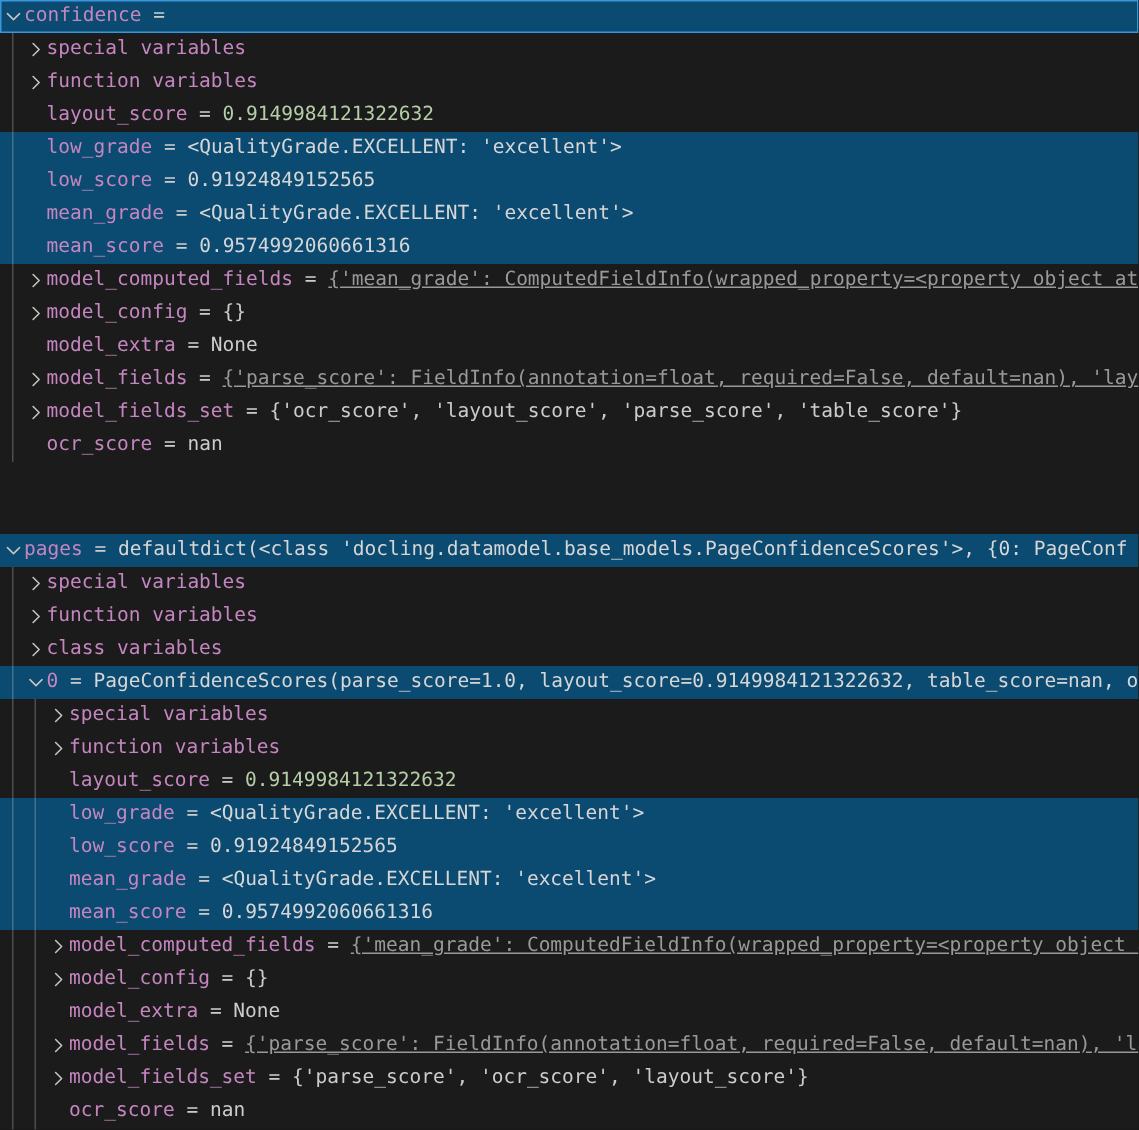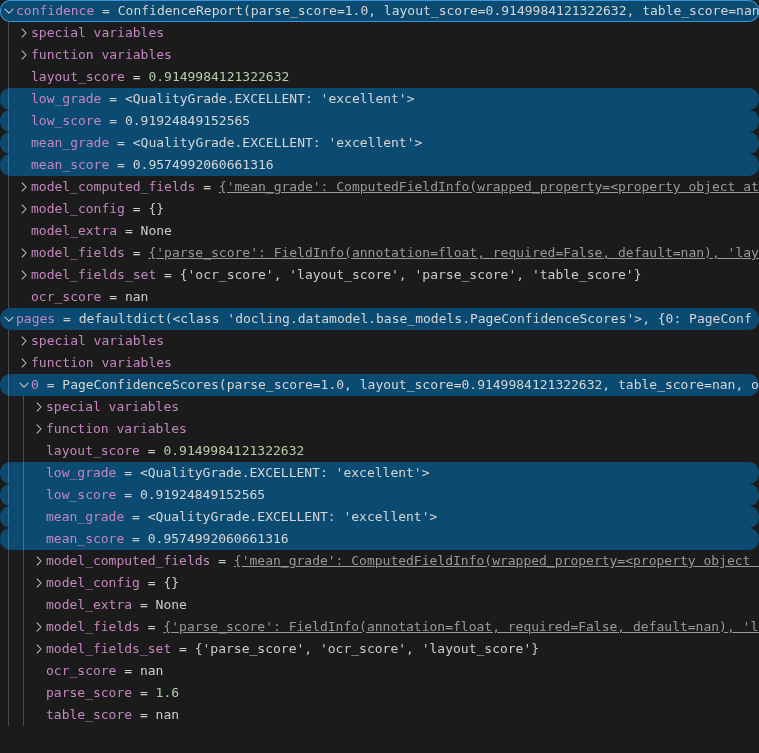--- a/index.html
+++ b/index.html
@@ -4,41 +4,41 @@
 <style>
   * { margin:0; padding:0; box-sizing:border-box; }
   html,body { width:759px; height:753px; background:var(--bg,#1b1b1b); overflow:hidden; }
   body { font-family:"DejaVu Sans Mono","Liberation Mono",monospace; }
   .panel { position:relative; width:759px; height:753px; background:var(--bg,#1b1b1b); }
   .row {
     position:relative; height:22px; display:flex; align-items:center;
     white-space:pre; overflow:hidden; font-size:13px; line-height:22px;
     color:var(--value,#cccccc); cursor:pointer;
   }
-  .row.hl { background:var(--hl,#0b4a71);border-radius:10px; }
+  .row.hl { background:var(--hl,#0b4a71); }
   .row.focused { box-shadow:inset 0 0 0 1px var(--focus,#3996dc); }
   .guide { position:absolute; top:0; bottom:0; width:1px; background:var(--guide,#4d4d4d); }
   .row.hl .guide { background:rgba(255,255,255,0.22); }
   .twisty { flex:0 0 15px; height:16px; display:flex; align-items:center; justify-content:center; color:#c5c5c5; }
   .twisty svg { display:block; }
   .twisty.down svg { transform:rotate(90deg); }
   .name { color:var(--name,#c586c0); }
   .eq { color:var(--value,#cccccc); }
   .value { color:var(--value,#cccccc); }
   .value.number { color:var(--number,#b5cea8); }
   .value.muted { color:var(--muted,#999999);text-decoration:underline; }
   .row.hl .value { color:#d6d6d6; }
 </style>
 </head>
 <body>
 
 <div id="panel" class="panel">
     <div class="row hl focused" style="padding-left: 1px;"><span class="twisty down"><svg width="14" height="14" viewBox="0 0 16 16">
           <path d="M5.8 3.4 10.4 8l-4.6 4.6" fill="none" stroke="currentColor" stroke-width="1.2" stroke-linecap="round" stroke-linejoin="round"></path>
-        </svg></span><span class="name">confidence</span><span class="eq"> = </span><span class="value plain">ConfidenceReport(parse_score=1.0, layout_score=0.9149984121322632, table_score=nan</span></div>
+        </svg></span><span class="name">confidence</span><span class="eq"> = </span></div>
     <div class="row" style="padding-left: 16px;"><span class="guide" style="left: 8px;"></span><span class="twisty"><svg width="14" height="14" viewBox="0 0 16 16">
           <path d="M5.8 3.4 10.4 8l-4.6 4.6" fill="none" stroke="currentColor" stroke-width="1.2" stroke-linecap="round" stroke-linejoin="round"></path>
         </svg></span><span class="name">special variables</span></div>
     <div class="row" style="padding-left: 16px;"><span class="guide" style="left: 8px;"></span><span class="twisty"><svg width="14" height="14" viewBox="0 0 16 16">
           <path d="M5.8 3.4 10.4 8l-4.6 4.6" fill="none" stroke="currentColor" stroke-width="1.2" stroke-linecap="round" stroke-linejoin="round"></path>
         </svg></span><span class="name">function variables</span></div>
     <div class="row" style="padding-left: 16px;"><span class="guide" style="left: 8px;"></span><span class="twisty"></span><span class="name">layout_score</span><span class="eq"> = </span><span class="value number">0.9149984121322632</span></div>
     <div class="row hl" style="padding-left: 16px;"><span class="guide" style="left: 8px;"></span><span class="twisty"></span><span class="name">low_grade</span><span class="eq"> = </span><span class="value plain">&lt;QualityGrade.EXCELLENT: 'excellent'&gt;</span></div>
     <div class="row hl" style="padding-left: 16px;"><span class="guide" style="left: 8px;"></span><span class="twisty"></span><span class="name">low_score</span><span class="eq"> = </span><span class="value number">0.91924849152565</span></div>
     <div class="row hl" style="padding-left: 16px;"><span class="guide" style="left: 8px;"></span><span class="twisty"></span><span class="name">mean_grade</span><span class="eq"> = </span><span class="value plain">&lt;QualityGrade.EXCELLENT: 'excellent'&gt;</span></div>
@@ -50,29 +50,32 @@
           <path d="M5.8 3.4 10.4 8l-4.6 4.6" fill="none" stroke="currentColor" stroke-width="1.2" stroke-linecap="round" stroke-linejoin="round"></path>
         </svg></span><span class="name">model_config</span><span class="eq"> = </span><span class="value plain">{}</span></div>
     <div class="row" style="padding-left: 16px;"><span class="guide" style="left: 8px;"></span><span class="twisty"></span><span class="name">model_extra</span><span class="eq"> = </span><span class="value plain">None</span></div>
     <div class="row" style="padding-left: 16px;"><span class="guide" style="left: 8px;"></span><span class="twisty"><svg width="14" height="14" viewBox="0 0 16 16">
           <path d="M5.8 3.4 10.4 8l-4.6 4.6" fill="none" stroke="currentColor" stroke-width="1.2" stroke-linecap="round" stroke-linejoin="round"></path>
         </svg></span><span class="name">model_fields</span><span class="eq"> = </span><span class="value muted">{'parse_score': FieldInfo(annotation=float, required=False, default=nan), 'layo</span></div>
     <div class="row" style="padding-left: 16px;"><span class="guide" style="left: 8px;"></span><span class="twisty"><svg width="14" height="14" viewBox="0 0 16 16">
           <path d="M5.8 3.4 10.4 8l-4.6 4.6" fill="none" stroke="currentColor" stroke-width="1.2" stroke-linecap="round" stroke-linejoin="round"></path>
         </svg></span><span class="name">model_fields_set</span><span class="eq"> = </span><span class="value plain">{'ocr_score', 'layout_score', 'parse_score', 'table_score'}</span></div>
     <div class="row" style="padding-left: 16px;"><span class="guide" style="left: 8px;"></span><span class="twisty"></span><span class="name">ocr_score</span><span class="eq"> = </span><span class="value plain">nan</span></div>
-    <div class="row hl" style="padding-left: 1px;"><span class="twisty down"><svg width="14" height="14" viewBox="0 0 16 16">
+    <div class="row hl" style="padding-left: 1px; margin-top: 48px;"><span class="twisty down"><svg width="14" height="14" viewBox="0 0 16 16">
           <path d="M5.8 3.4 10.4 8l-4.6 4.6" fill="none" stroke="currentColor" stroke-width="1.2" stroke-linecap="round" stroke-linejoin="round"></path>
         </svg></span><span class="name">pages</span><span class="eq"> = </span><span class="value plain">defaultdict(&lt;class 'docling.datamodel.base_models.PageConfidenceScores'&gt;, {0: PageConf</span></div>
     <div class="row" style="padding-left: 16px;"><span class="guide" style="left: 8px;"></span><span class="twisty"><svg width="14" height="14" viewBox="0 0 16 16">
           <path d="M5.8 3.4 10.4 8l-4.6 4.6" fill="none" stroke="currentColor" stroke-width="1.2" stroke-linecap="round" stroke-linejoin="round"></path>
         </svg></span><span class="name">special variables</span></div>
     <div class="row" style="padding-left: 16px;"><span class="guide" style="left: 8px;"></span><span class="twisty"><svg width="14" height="14" viewBox="0 0 16 16">
           <path d="M5.8 3.4 10.4 8l-4.6 4.6" fill="none" stroke="currentColor" stroke-width="1.2" stroke-linecap="round" stroke-linejoin="round"></path>
         </svg></span><span class="name">function variables</span></div>
+    <div class="row" style="padding-left: 16px;"><span class="guide" style="left: 8px;"></span><span class="twisty"><svg width="14" height="14" viewBox="0 0 16 16">
+          <path d="M5.8 3.4 10.4 8l-4.6 4.6" fill="none" stroke="currentColor" stroke-width="1.2" stroke-linecap="round" stroke-linejoin="round"></path>
+        </svg></span><span class="name">class variables</span></div>
     <div class="row hl" style="padding-left: 16px;"><span class="guide" style="left: 8px;"></span><span class="twisty down"><svg width="14" height="14" viewBox="0 0 16 16">
           <path d="M5.8 3.4 10.4 8l-4.6 4.6" fill="none" stroke="currentColor" stroke-width="1.2" stroke-linecap="round" stroke-linejoin="round"></path>
         </svg></span><span class="name">0</span><span class="eq"> = </span><span class="value plain">PageConfidenceScores(parse_score=1.0, layout_score=0.9149984121322632, table_score=nan, o</span></div>
     <div class="row" style="padding-left: 31px;"><span class="guide" style="left: 8px;"></span><span class="guide" style="left: 23px;"></span><span class="twisty"><svg width="14" height="14" viewBox="0 0 16 16">
           <path d="M5.8 3.4 10.4 8l-4.6 4.6" fill="none" stroke="currentColor" stroke-width="1.2" stroke-linecap="round" stroke-linejoin="round"></path>
         </svg></span><span class="name">special variables</span></div>
     <div class="row" style="padding-left: 31px;"><span class="guide" style="left: 8px;"></span><span class="guide" style="left: 23px;"></span><span class="twisty"><svg width="14" height="14" viewBox="0 0 16 16">
           <path d="M5.8 3.4 10.4 8l-4.6 4.6" fill="none" stroke="currentColor" stroke-width="1.2" stroke-linecap="round" stroke-linejoin="round"></path>
         </svg></span><span class="name">function variables</span></div>
     <div class="row" style="padding-left: 31px;"><span class="guide" style="left: 8px;"></span><span class="guide" style="left: 23px;"></span><span class="twisty"></span><span class="name">layout_score</span><span class="eq"> = </span><span class="value number">0.9149984121322632</span></div>

